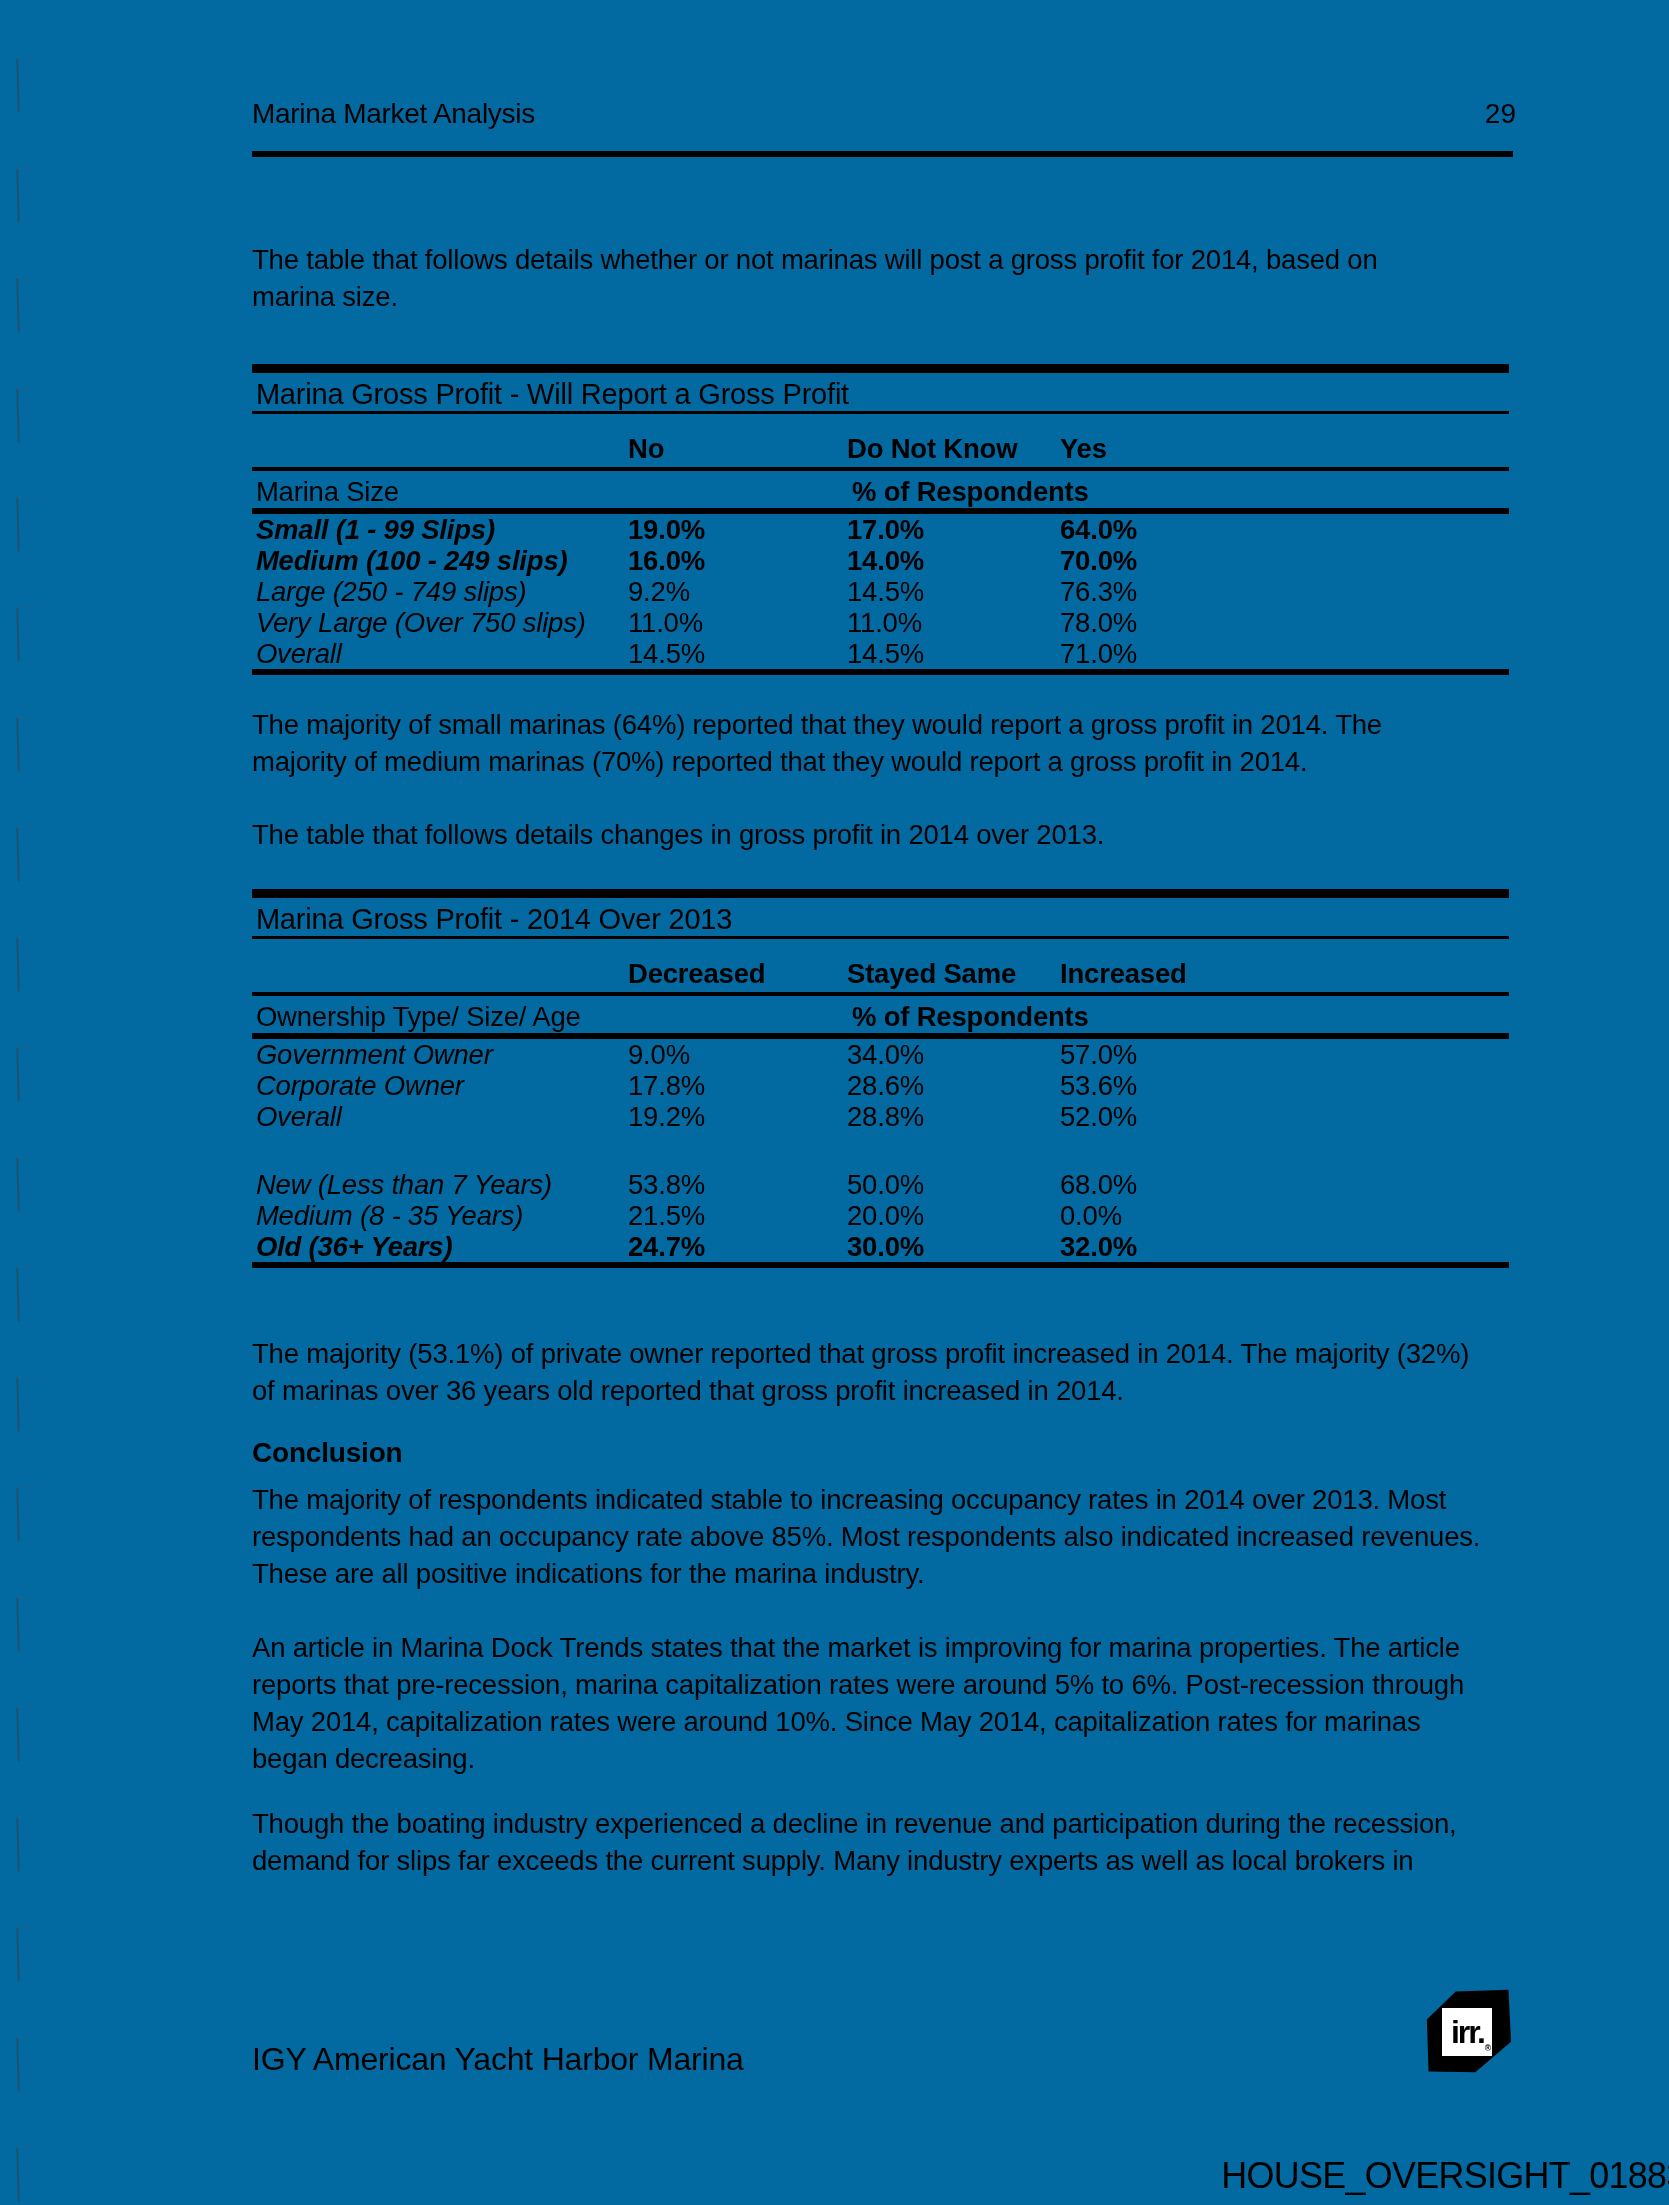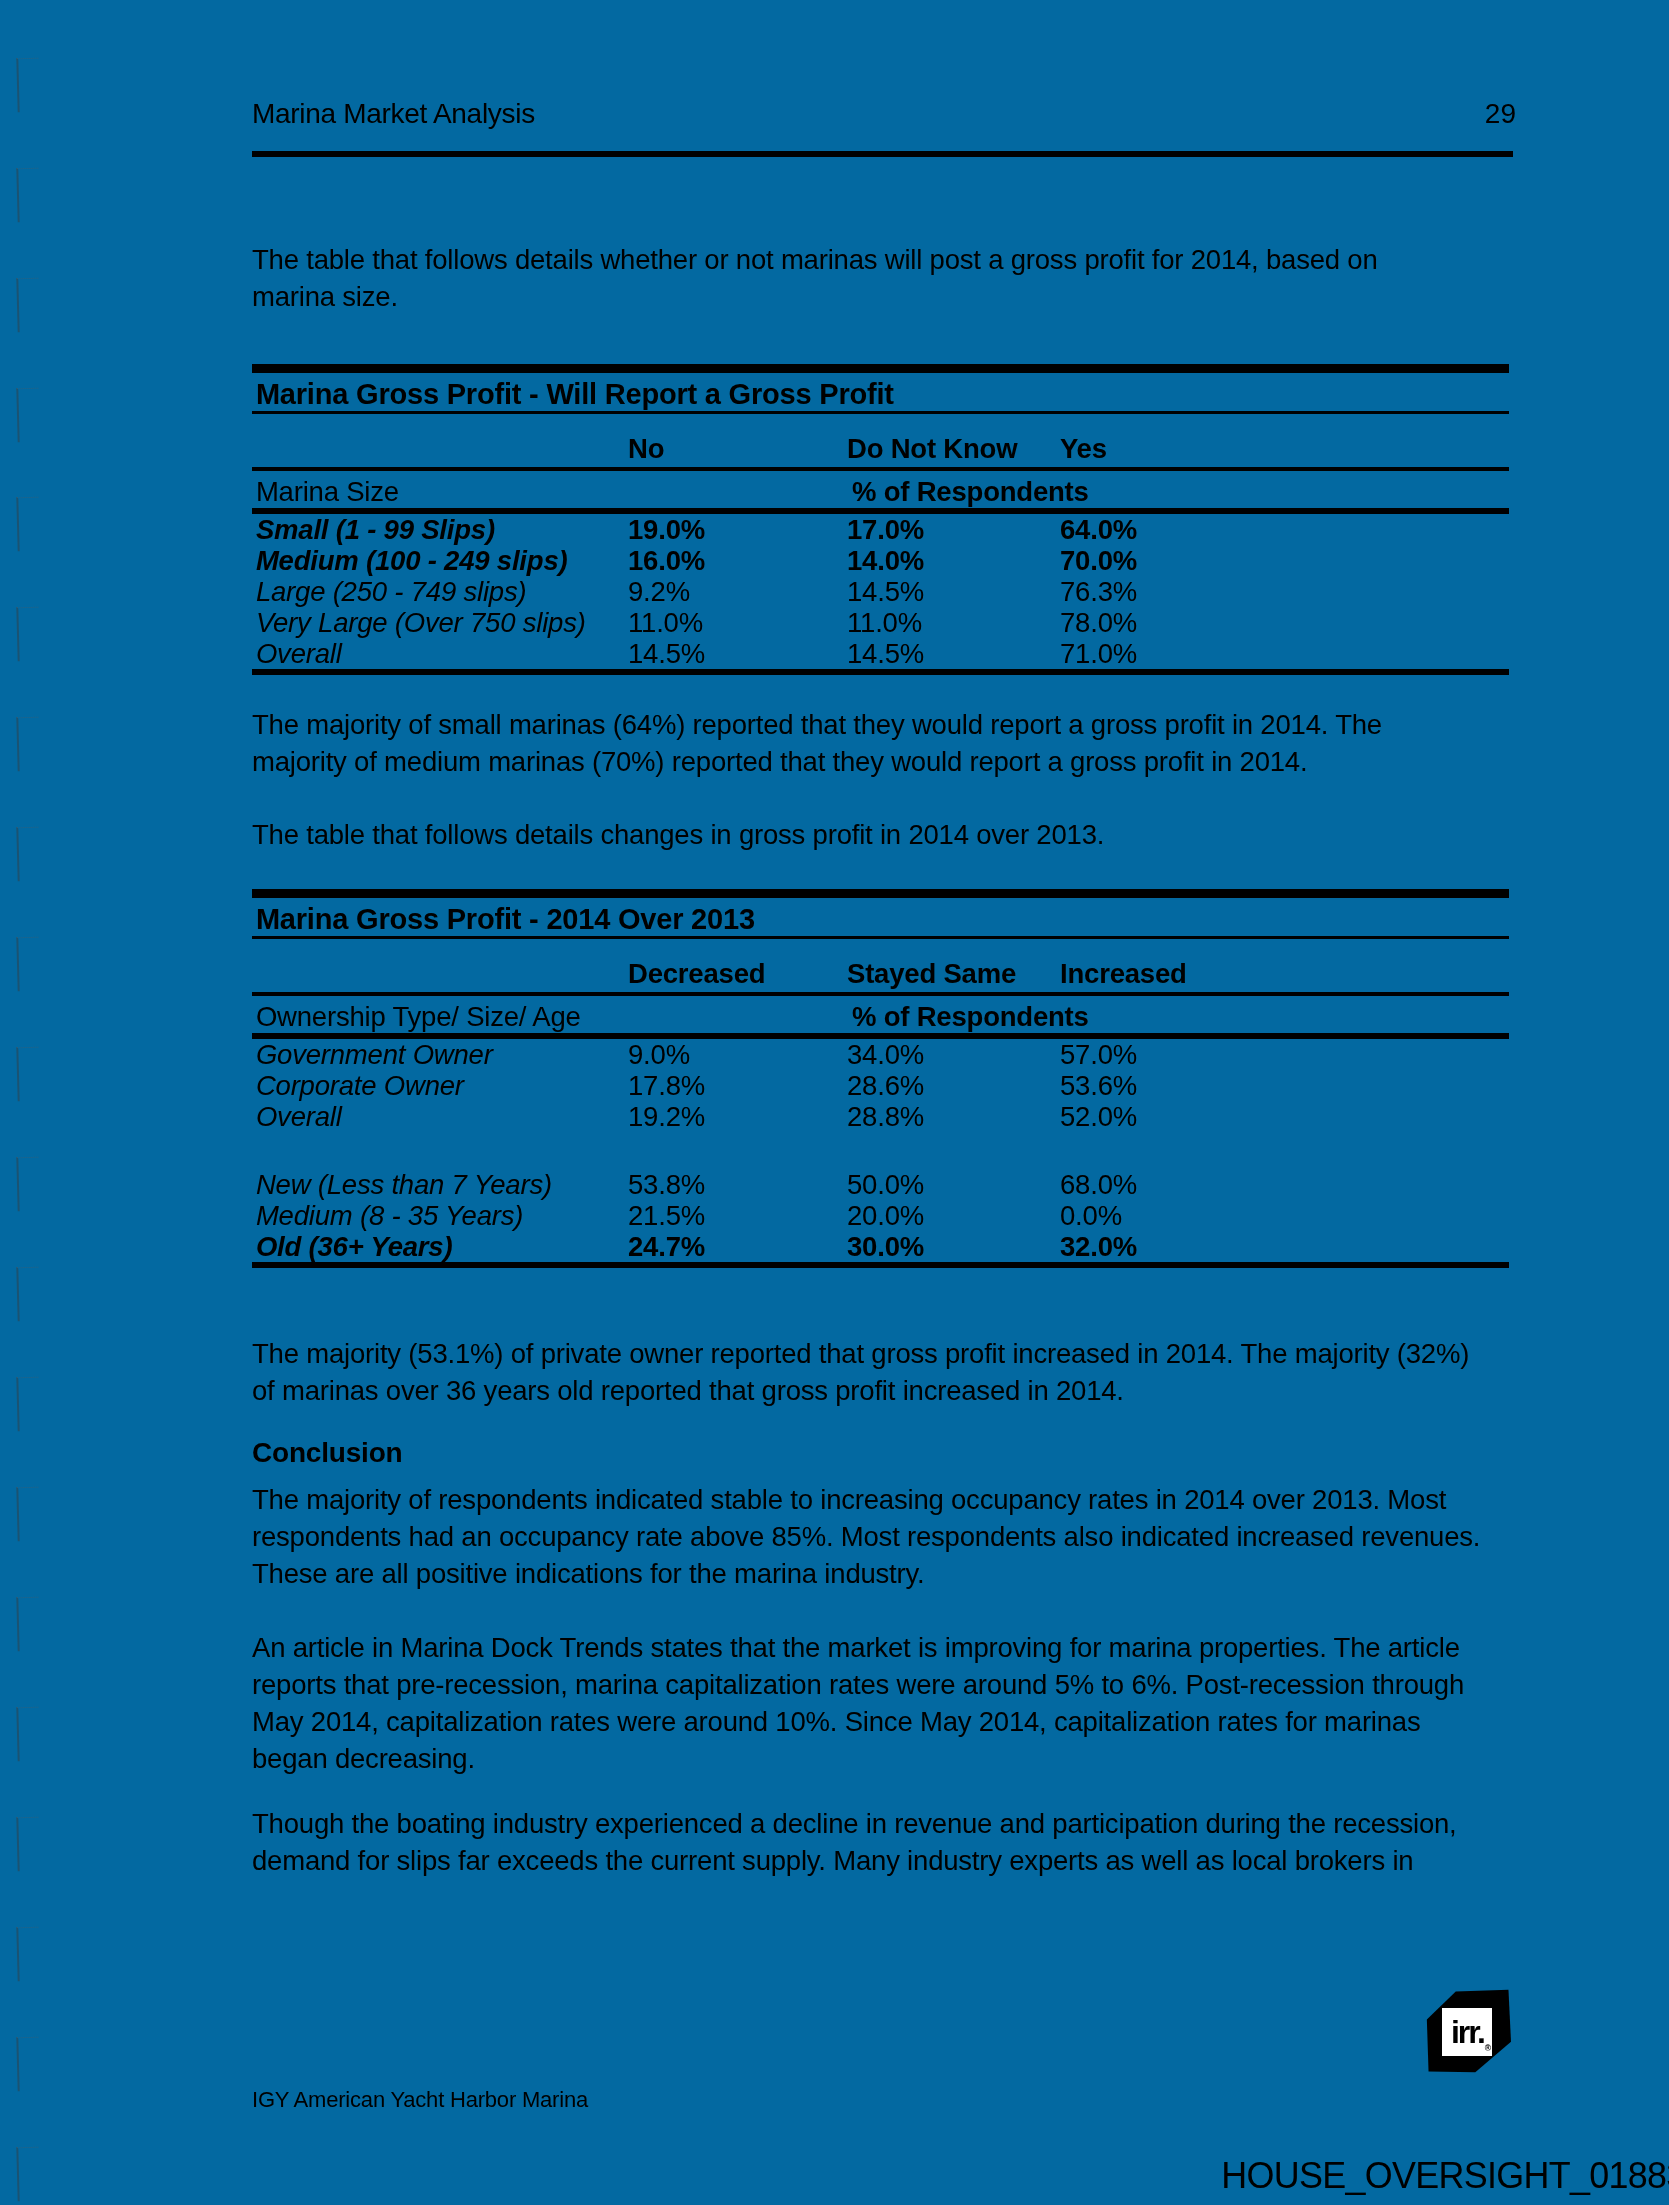--- a/index.html
+++ b/index.html
@@ -26,33 +26,33 @@
   
   .para { position:absolute; left:252px; font-size:27.5px; line-height:37px; letter-spacing:-0.2px; }
   .h-conclusion { position:absolute; left:252px; top:1437px; font-size:28px; font-weight:bold; letter-spacing:-0.2px; }
   
   .tbl { position:absolute; left:252px; width:1257px; }
   .rule-top   { height:8.5px; background:#000; }
   .rule-med   { height:3.9px;  background:#000; }
   .rule-thin  { height:3.3px;  background:#000; }
   .rule-heavy { height:6.5px; background:#000; }
   .rule-bot   { height:5.9px;  background:#000; }
-  .t-title { font-size:29px; font-weight:bold; letter-spacing:-0.2px; padding:5.2px 0 3.9px 3.9px; height:38px; }
+  .t-title { font-size:29px; font-weight:normal; letter-spacing:-0.2px; padding:5.2px 0 3.9px 3.9px; height:38px; }
   .cols-row { display:grid; grid-template-columns:376px 219px 213px auto; align-items:center;
               height:37px; font-size:27.5px; font-weight:bold; letter-spacing:-0.2px;margin-top:16px; }
   .subhead-row { position:relative; height:37px; font-size:27.5px; letter-spacing:-0.2px; }
   .subhead-row .row-head { position:absolute; left:3.9px; top:5.2px;text-align:right; }
   .subhead-row .unit-head { position:absolute; left:600px; top:5.2px; font-weight:bold; }
   .data-row { display:grid; grid-template-columns:376px 219px 213px auto; align-items:center;
               height:31px; font-size:27.5px; letter-spacing:-0.2px; }
   .data-row > span:first-child { padding-left:3.9px;font-style:italic; }
   .data-row.bold { font-weight:bold; }
   .group-gap { height:37px; }
   
-  .footer-left { position:absolute; left:252px; top:2041px; font-size:22px; letter-spacing:-0.2px;margin-top:46px; }
+  .footer-left { position:absolute; left:252px; top:2041px; font-size:32px; letter-spacing:-0.2px; }
   .irr-logo { position:absolute; left:1426px; top:1989px; width:85px; height:85px; }
   .irr-logo .cube {
     position:absolute; inset:0; background:#000;
     clip-path:polygon(35% 3%, 97% 1%, 100% 62%, 58% 98%, 3% 97%, 1% 36%);
   }
   .irr-logo .face {
     position:absolute; left:16.4px; top:19px; width:50px; height:48px; background:#fff;
     display:flex; align-items:center; justify-content:center;
   }
   .irr-logo .face .word { font-size:32px; font-weight:bold; letter-spacing:-2px; line-height:1; }

